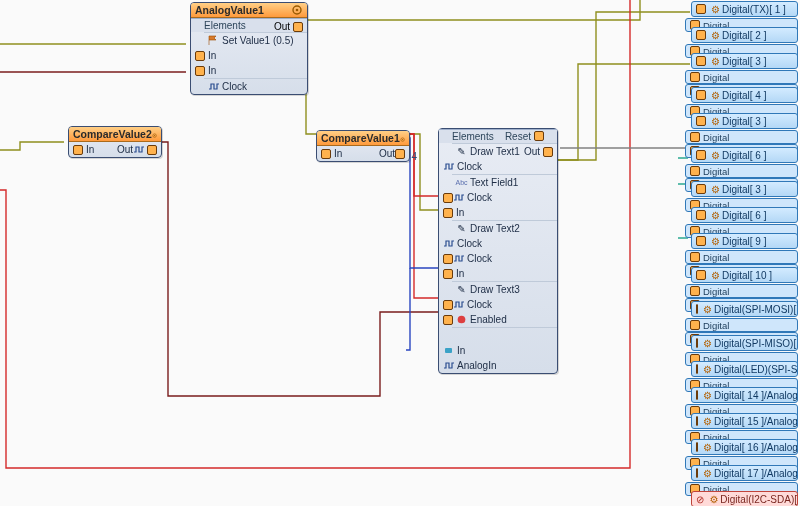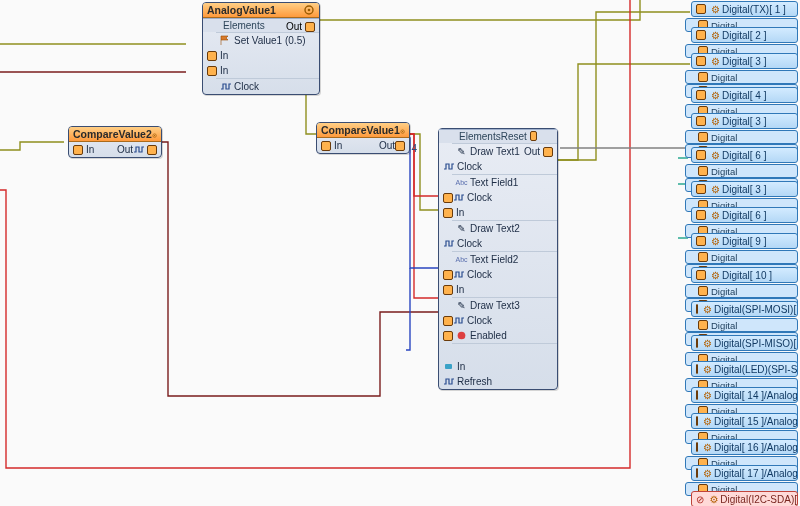--- a/index.html
+++ b/index.html
@@ -3,33 +3,33 @@
 <meta charset="utf-8">
 <style>
   html,body{margin:0;padding:0;width:800px;height:506px;overflow:hidden;font-family:Tahoma,Arial,sans-serif;font-size:10px;background:#fafafa;}
   
   .canvas{position:absolute;inset:0;background-image:radial-gradient(circle,#c8c8cc 0.6px,transparent 0.6px);background-size:14px 14px;}
   svg.wires{position:absolute;inset:0;width:800px;height:506px;pointer-events:none;}
   
   .node{position:absolute;background:linear-gradient(#e8ecf4,#d6deea);border:1px solid #3a4d72;border-radius:4px;box-shadow:1px 1px 0 rgba(0,0,0,.15);}
   .node .title{background:linear-gradient(#ffcf86,#ff9a3c);border-bottom:1px solid #aa6a1c;border-radius:3px 3px 0 0;padding:1px 4px;font-weight:bold;color:#2b2b2b;font-size:10.5px;display:flex;align-items:center;justify-content:space-between;}
   .node .title .cfg{width:12px;height:12px;display:inline-block;}
-  .section{background:#d9e0ec;border-top:1px solid #9fb0cc;padding:1px 20px;font-size:10px;color:#2d455a;}
+  .section{background:#d9e0ec;border-top:1px solid #9fb0cc;padding:1px 13px;font-size:10px;color:#2d455a;}
   .row{display:flex;align-items:center;padding:1px 4px;min-height:13px;position:relative;color:#213048;}
   .row.sub{border-top:1px solid #bfcad9;margin-left:13px;}
   .pin{width:8px;height:8px;border:1px solid #6a3b0b;background:#ffb24d;border-radius:2px;}
   .glyph{width:11px;height:11px;margin-right:3px;display:inline-flex;align-items:center;justify-content:center;}
   .glyph svg{display:block;}
   .spacer{flex:1;}
   .lbl{white-space:nowrap;}
   
   .strip{position:absolute;right:0;top:0;width:115px;height:506px;}
   .cluster{position:absolute;left:0;right:0;}
   .ditem{display:flex;align-items:center;background:linear-gradient(#d3ebff,#b4d8f6);border:1px solid #3078b8;border-radius:3px;height:14px;margin:1px 2px 1px 6px;padding:0 4px;font-size:10px;color:#123a63;overflow:hidden;white-space:nowrap;}
-  .dsub{display:flex;align-items:center;background:#cfe6fb;border:1px solid #3078b8;border-radius:3px;height:12px;margin:0 2px 0 0;padding:0 12px;font-size:9.5px;color:#1a3b59;}
+  .dsub{display:flex;align-items:center;background:#cfe6fb;border:1px solid #3078b8;border-radius:3px;height:12px;margin:0 2px 0 0;padding:0 4px;font-size:9.5px;color:#1a3b59;}
   .dsub .pin,.ditem .pin{margin-right:3px;}
   .dsub.analog{color:#17506f;}
   .forbid{background:#ffdad8;border-color:#c0433a;color:#7a2720;}
   .cog{color:#b25f00;font-size:10px;}
   .waveicon{width:10px;height:9px;}
 </style>
 </head>
 <body>
 
 <div class="canvas"></div>
@@ -68,21 +68,21 @@
     </g>
 
     <g stroke="#1aa28a">
       <path d="M688,158 h-10"></path>
         <path d="M688,184 h-10"></path>
         <path d="M688,238 h-10"></path>
     </g>
   </g>
 </svg>
 
-<div class="node" style="left:202px;top:2px;width:116px;">
+<div class="node" style="left:190px;top:2px;width:116px;">
   <div class="title">
     <span class="lbl">AnalogValue1</span>
     <span class="cfg"><svg viewBox="0 0 12 12">
           <circle cx="6" cy="6" r="4" fill="none" stroke="#9a5a00" stroke-width="1.4"></circle>
           <circle cx="6" cy="6" r="1.3" fill="#9a5a00"></circle>
         </svg></span>
   </div>
   <div class="section">Elements</div>
   <div class="row sub">
     <span class="glyph">
@@ -133,21 +133,21 @@
     <span class="lbl">Out</span>
     <span class="glyph">
         <svg class="waveicon" viewBox="0 0 10 9">
           <path d="M0 7h2V2h3v5h3V2h2" fill="none" stroke="#2a4d8f" stroke-width="1.2"></path>
         </svg>
       </span>
     <span class="pin"></span>
   </div>
 </div>
 
-<div class="node" style="left:316px;top:122px;width:92px;">
+<div class="node" style="left:316px;top:130px;width:92px;">
   <div class="title">
     <span class="lbl">CompareValue1</span>
     <span class="cfg"><svg viewBox="0 0 12 12">
           <circle cx="6" cy="6" r="4" fill="none" stroke="#9a5a00" stroke-width="1.4"></circle>
           <circle cx="6" cy="6" r="1.3" fill="#9a5a00"></circle>
         </svg></span>
   </div>
   <div class="row">
     <span class="pin"></span>
       <span style="width:3px"></span>
@@ -207,24 +207,20 @@
     </div>
   <div class="row">
       <span class="glyph">
         <svg class="waveicon" viewBox="0 0 10 9">
           <path d="M0 7h2V2h3v5h3V2h2" fill="none" stroke="#2a4d8f" stroke-width="1.2"></path>
         </svg>
       </span>
       <span class="lbl">Clock</span>
     </div>
 
-  <div class="row sub">
-      <span class="glyph" style="font-size:7px;color:#5a6fae;">Abc</span>
-      <span class="lbl">Text Field2</span>
-    </div>
   <div class="row">
       <span class="pin"></span>
       <span class="glyph">
         <svg class="waveicon" viewBox="0 0 10 9">
           <path d="M0 7h2V2h3v5h3V2h2" fill="none" stroke="#2a4d8f" stroke-width="1.2"></path>
         </svg>
       </span>
       <span class="lbl">Clock</span>
     </div>
   <div class="row">
@@ -265,21 +261,21 @@
         </svg>
       </span>
       <span class="lbl">In</span>
     </div>
   <div class="row">
       <span class="glyph">
         <svg class="waveicon" viewBox="0 0 10 9">
           <path d="M0 7h2V2h3v5h3V2h2" fill="none" stroke="#2a4d8f" stroke-width="1.2"></path>
         </svg>
       </span>
-      <span class="lbl">Refresh</span>
+      <span class="lbl">AnalogIn</span>
     </div>
 </div>
 
 <div class="strip" id="strip">
     <div class="cluster" style="top: 0px;">
       <div class="ditem">
         <span class="pin"></span>
         <span class="cog" style="margin:0 2px">⚙</span>
         <span class="lbl">Digital(TX)[ 1 ]</span>
       </div>

